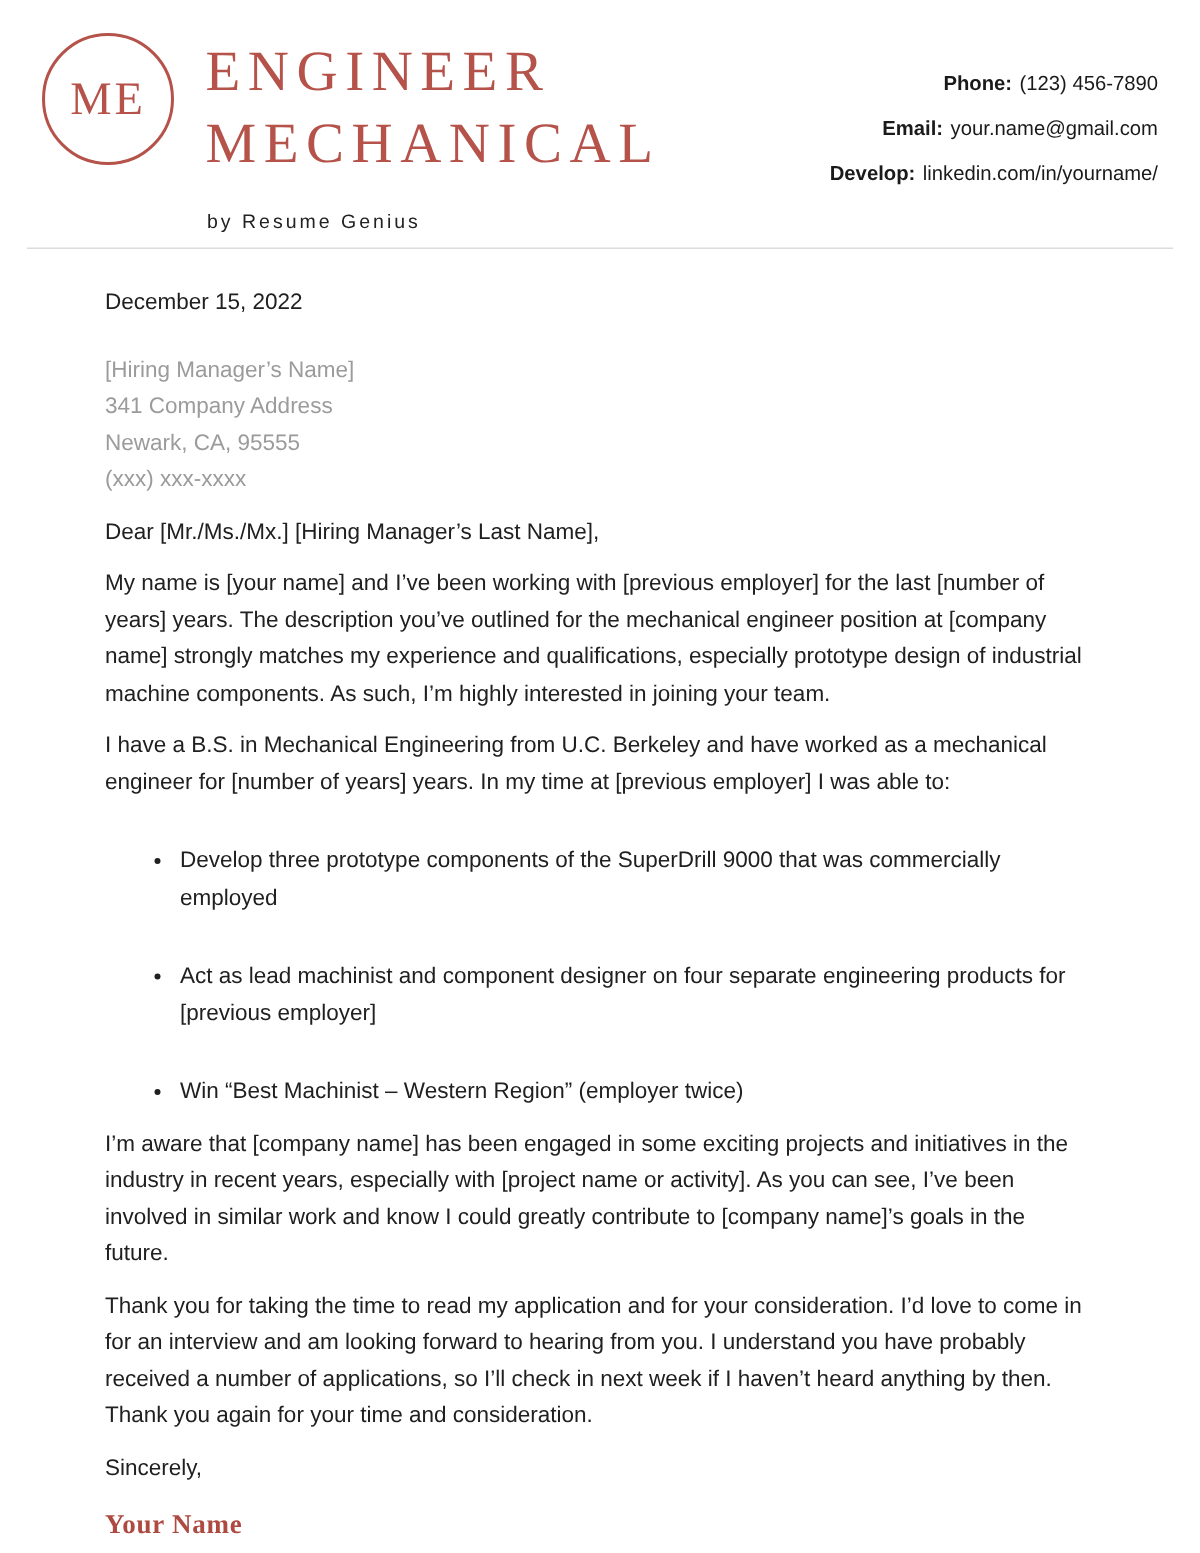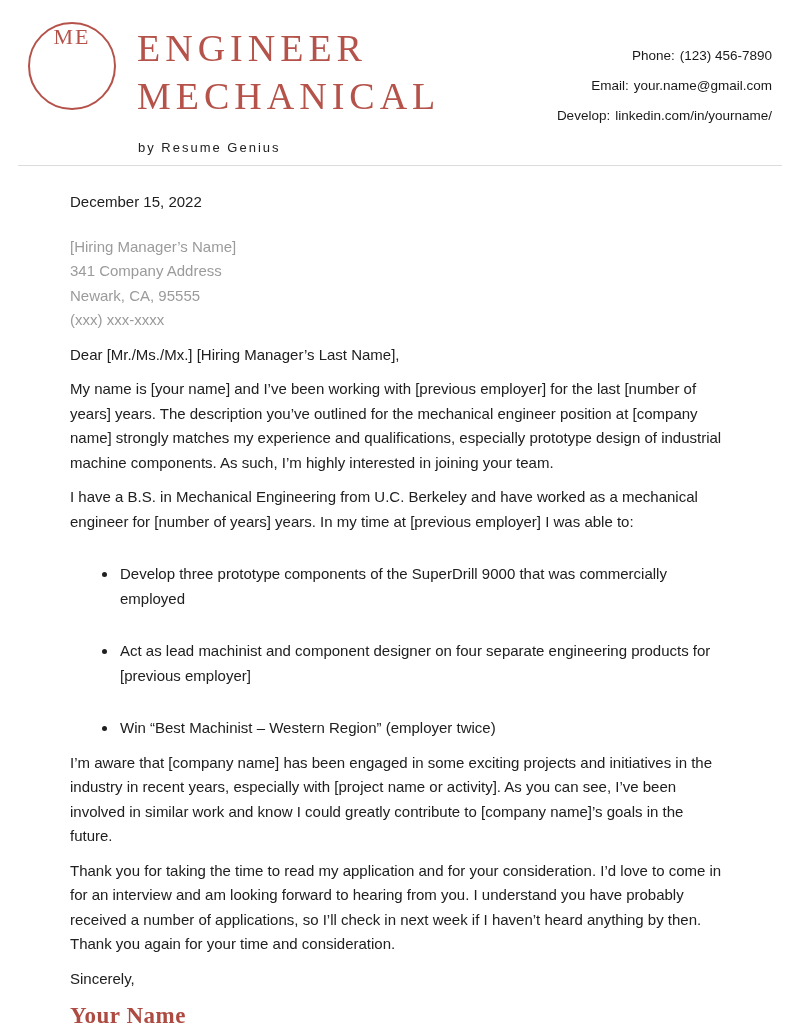--- a/index.html
+++ b/index.html
@@ -15,23 +15,23 @@
 
   
   .header { position: relative; height: 166px; }
 
   .logo-circle {
     position: absolute;
     left: 28px; top: 22px;
     width: 84px; height: 84px;
     border: 2px solid #b5534b;
     border-radius: 50%;
-    display: flex; justify-content: center;
+    display: flex; align-items: center; justify-content: center;
     font-family: "Liberation Serif", serif;
-    font-size: 22px;
+    font-size: 31px;
     letter-spacing: 2px;
     color: #b5534b;
   }
 
   .title-block {
     position: absolute;
     left: 137px; top: 24px;
     font-family: "Liberation Serif", serif;
     font-size: 38px;
     line-height: 48px;
@@ -50,21 +50,21 @@
 
   .contact-block {
     position: absolute;
     right: 28px; top: 49px;
     text-align: right;
     font-size: 13.5px;
     color: #1a1a1a;
   }
   .contact-row { margin-bottom: 16px; line-height: 14px; }
   .contact-row:last-child { margin-bottom: 0; }
-  .contact-label { font-weight: 400; padding-left: 44px; }
+  .contact-label { font-weight: 700; padding-left: 44px; }
   .contact-value { margin-left: 5px; }
 
   .divider {
     position: absolute;
     left: 18px; right: 18px; bottom: 0;
     border-top: 1px solid #dcdcdc;
     height: 0;
   }
 
   
@@ -84,21 +84,21 @@
     list-style: disc outside;
   }
   ul.achievements li { padding-left: 2px; margin-top: 28px; }
 
   .closing { margin-top: 10px; }
 
   .signature {
     margin-top: 13px;
     font-family: "Liberation Serif", serif;
     font-weight: 700;
-    font-size: 23px;
+    font-size: 18px;
     letter-spacing: 0.5px;
     color: #ad4b42;
   }
 </style>
 </head>
 <body>
 
 <div class="page">
 
   <div class="header">

